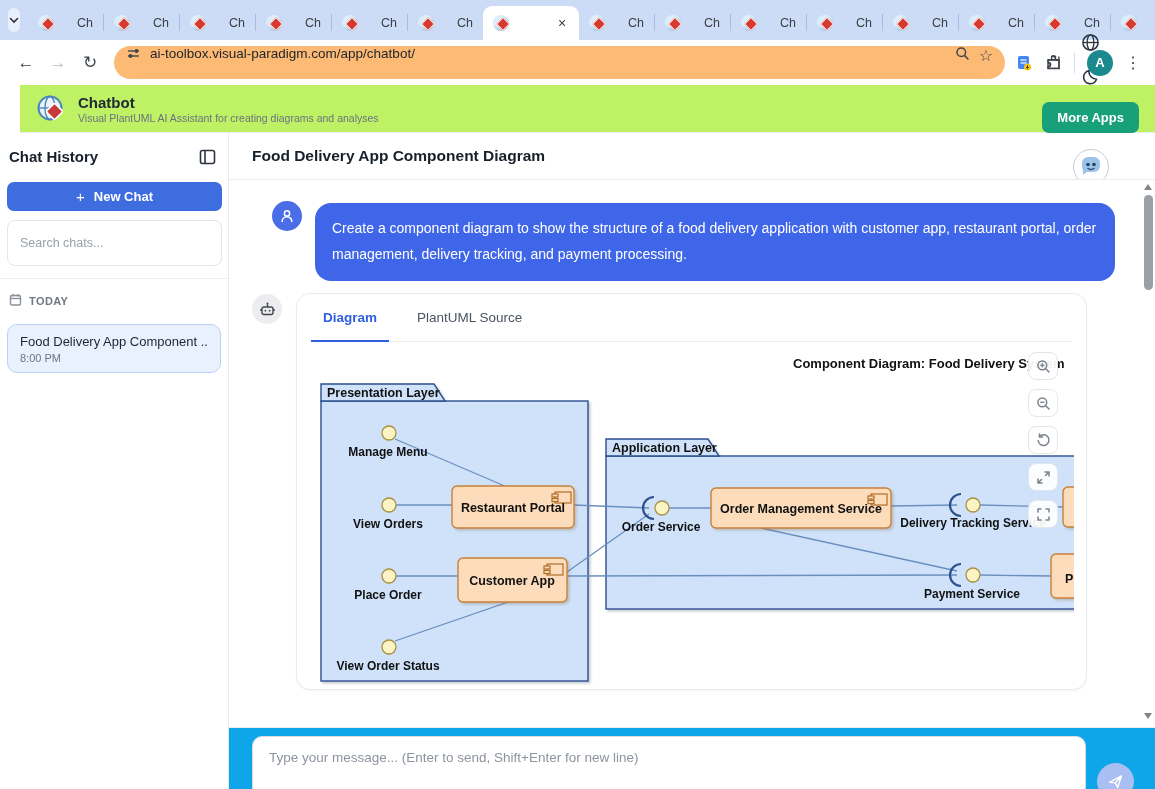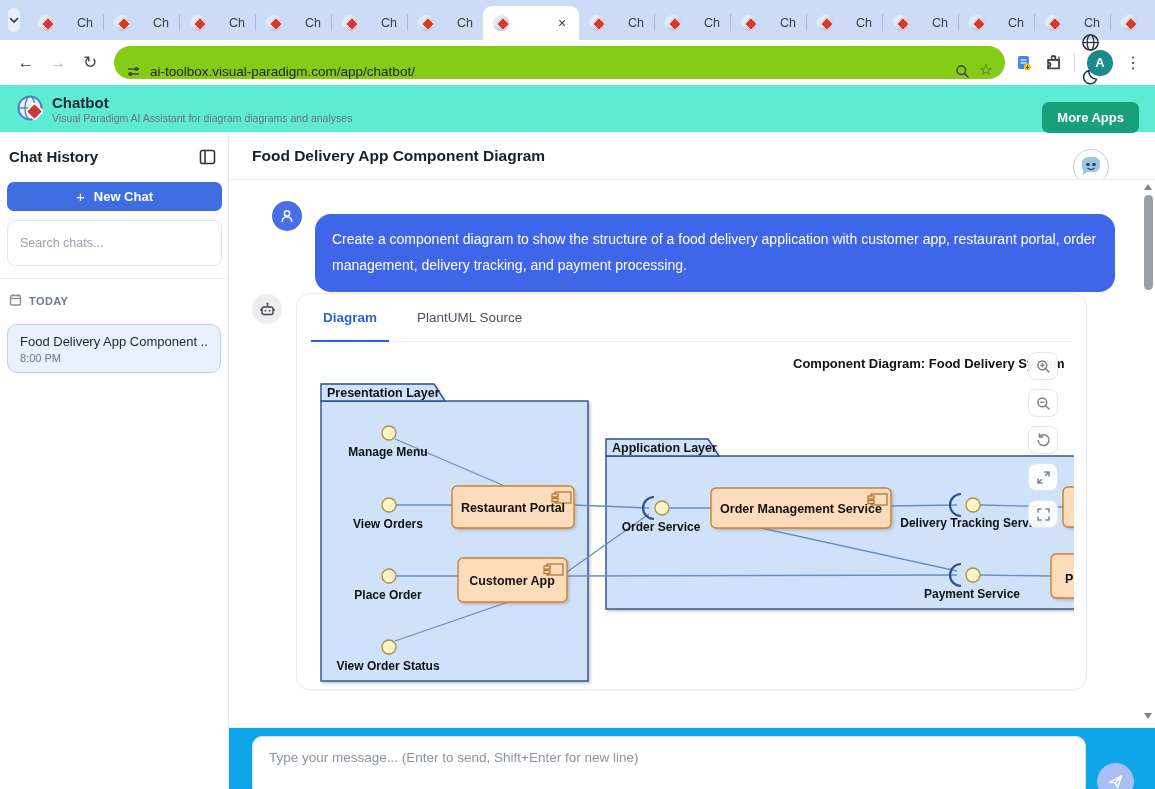--- a/index.html
+++ b/index.html
@@ -20,30 +20,30 @@
   .new-tab-btn { border:none; background:none; font-size:19px; color:#3c4043; width:28px; height:28px; margin-left:6px; cursor:pointer; }
   .win-controls { margin-left:auto; display:flex; height:40px; }
   .win-btn { width:44px; height:40px; display:flex; align-items:center; justify-content:center; font-size:15px; color:#202124; border:none; background:none; cursor:pointer; }
   .maxi-box { width:10px; height:10px; border:1.3px solid #202124; border-radius:1px; }
   .win-close { font-size:18px; }
 
   
   .toolbar { height:45px; background:#fff; display:flex; align-items:center; padding:0 10px 0 12px; gap:4px; }
   .nav-btn { width:28px; height:28px; border:none; background:none; font-size:17px; color:#3f454d; cursor:pointer; }
   .nav-btn.disabled { color:#b7bdc6; }
-  .url-pill { flex:1; height:33px; background:#84cc16; border-radius:17px; display:flex; align-items:flex-end; padding:0 12px; margin:12px 6px; gap:9px; }
+  .url-pill { flex:1; height:33px; background:#fdba74; border-radius:17px; display:flex; align-items:flex-start; padding:0 12px; margin:12px 6px; gap:9px; }
   .url-text { font-size:13.5px; color:#23262b; flex:1; }
   .pill-icon { border:none; background:none; cursor:pointer; display:flex; align-items:center; color:#3f454d; font-size:16px; }
   .chrome-right { display:flex; align-items:center; gap:12px; padding-right:4px; }
   .v-div { width:1px; height:20px; background:#d7dbe2; }
   .profile-chip { width:26px; height:26px; border-radius:50%; background:#1a8a8f; color:#fff; font-size:13px; font-weight:bold; display:flex; align-items:center; justify-content:center; cursor:pointer; }
   .kebab { font-size:16px; color:#3f454d; cursor:pointer; border:none; background:none; }
 
   
-  .appheader { height:48px; background:#5eead4; border-bottom:1px solid #e9ecf0; display:flex; align-items:center; padding:0 16px; gap:6px; }
+  .appheader { height:48px; background:#bef264; border-bottom:1px solid #e9ecf0; display:flex; align-items:center; padding:0 16px; gap:12px;margin-left:20px; }
   .vp-logo { width:30px; height:30px; position:relative; flex:0 0 auto; }
   .app-title { font-size:15px; font-weight:bold; color:#1f2733; line-height:1.2; }
   .app-subtitle { font-size:10.5px; color:#6b7280; }
   .header-right { margin-left:auto; display:flex; align-items:center; gap:16px;flex-direction:column; }
   .hdr-icon-btn { border:none; background:none; cursor:pointer; display:flex; align-items:center; }
   .more-apps-btn { background:#18a07a; color:#fff; font-size:13px; font-weight:bold; border:none; border-radius:7px; height:31px; padding:0 15px; cursor:pointer; }
   .bot-logo { width:36px; height:36px; border-radius:50%; border:1.5px solid #c4ccd6; background:#fff; display:flex; align-items:center; justify-content:center; cursor:pointer; }
 
   
   .content { display:flex; height:656px; }
@@ -64,21 +64,21 @@
   .chat-item { margin:14px 7px 0 7px; padding:9px 12px 8px 12px; background:#e9f0fe; border:1px solid #bdd0f8; border-radius:10px; cursor:pointer; }
   .chat-item-title { font-size:13px; color:#1d2635; white-space:nowrap; overflow:hidden; }
   .chat-item-time { font-size:11px; color:#6d7683; margin-top:3px; }
 
   
   .m-header { height:47px; border-bottom:1px solid #e9ecf0; display:flex; align-items:center; padding-left:23px; flex:0 0 auto; }
   .m-title { font-size:15.5px; font-weight:bold; color:#17202b; }
   .chat-area { flex:1; position:relative; overflow:hidden; background:#fff; }
 
   .user-avatar { position:absolute; left:43px; top:21px; width:30px; height:30px; border-radius:50%; background:#4a6ee8; display:flex; align-items:center; justify-content:center; }
-  .user-bubble { position:absolute; left:86px; top:34px; width:800px; background:#3f66e8; border-radius:16px; padding:12px 17px 14px 17px; color:#fff; font-size:14px; line-height:26px; }
+  .user-bubble { position:absolute; left:86px; top:23px; width:800px; background:#3f66e8; border-radius:16px; padding:12px 17px 14px 17px; color:#fff; font-size:14px; line-height:26px; }
 
   .asst-avatar { position:absolute; left:23px; top:114px; width:30px; height:30px; border-radius:50%; background:#ededef; display:flex; align-items:center; justify-content:center; }
   .card { position:absolute; left:67px; top:113px; width:791px; height:397px; background:#fff; border:1px solid #e7eaee; border-radius:14px; box-shadow:0 1px 2px rgba(20,30,60,.04); }
   .card-tabs { height:48px; margin:0 14px; border-bottom:1px solid #eaedf1; display:flex; gap:16px; }
   .card-tab { padding:16px 12px 0 12px; font-size:13.5px; color:#4a5462; cursor:pointer; height:48px; }
   .card-tab.active { color:#2f5fe0; font-weight:bold; border-bottom:2px solid #2f5fe0; }
   .viewport { position:relative; margin-left:12px; width:765px; height:346px; overflow:hidden; background:#fff; }
 
   .zoom-col { position:absolute; left:719px; top:10px; display:flex; flex-direction:column; gap:9px; }
   .zoom-btn { width:30px; height:28px; background:rgba(255,255,255,.93); border:1px solid #e3e6eb; border-radius:8px; display:flex; align-items:center; justify-content:center; cursor:pointer; }
@@ -242,21 +242,21 @@
     <span class="vp-logo">
       <svg width="30" height="30" viewBox="0 0 30 30">
         <circle cx="14" cy="14" r="11.5" fill="#eaf3fb" stroke="#4a86b8" stroke-width="2"></circle>
         <ellipse cx="14" cy="14" rx="5" ry="11.5" fill="none" stroke="#4a86b8" stroke-width="1.4"></ellipse>
         <line x1="2.5" y1="14" x2="25.5" y2="14" stroke="#4a86b8" stroke-width="1.4"></line>
         <rect x="12.5" y="11.5" width="12" height="12" rx="1.5" transform="rotate(45 18.5 17.5)" fill="#c63a38" stroke="#fff" stroke-width="1.6"></rect>
       </svg>
     </span>
     <span>
       <div class="app-title">Chatbot</div>
-      <div class="app-subtitle">Visual Paradigm AI Assistant for diagram diagrams and analyses</div>
+      <div class="app-subtitle">Visual PlantUML AI Assistant for creating diagrams and analyses</div>
     </span>
     <span class="header-right">
       <button class="hdr-icon-btn">
         <svg width="19" height="19" viewBox="0 0 19 19">
             <circle cx="9.5" cy="9.5" r="7.6" fill="none" stroke="#2b3440" stroke-width="1.5"></circle>
             <ellipse cx="9.5" cy="9.5" rx="3.4" ry="7.6" fill="none" stroke="#2b3440" stroke-width="1.3"></ellipse>
             <line x1="2" y1="9.5" x2="17" y2="9.5" stroke="#2b3440" stroke-width="1.3"></line>
           </svg>
       </button>
       <button class="hdr-icon-btn">

